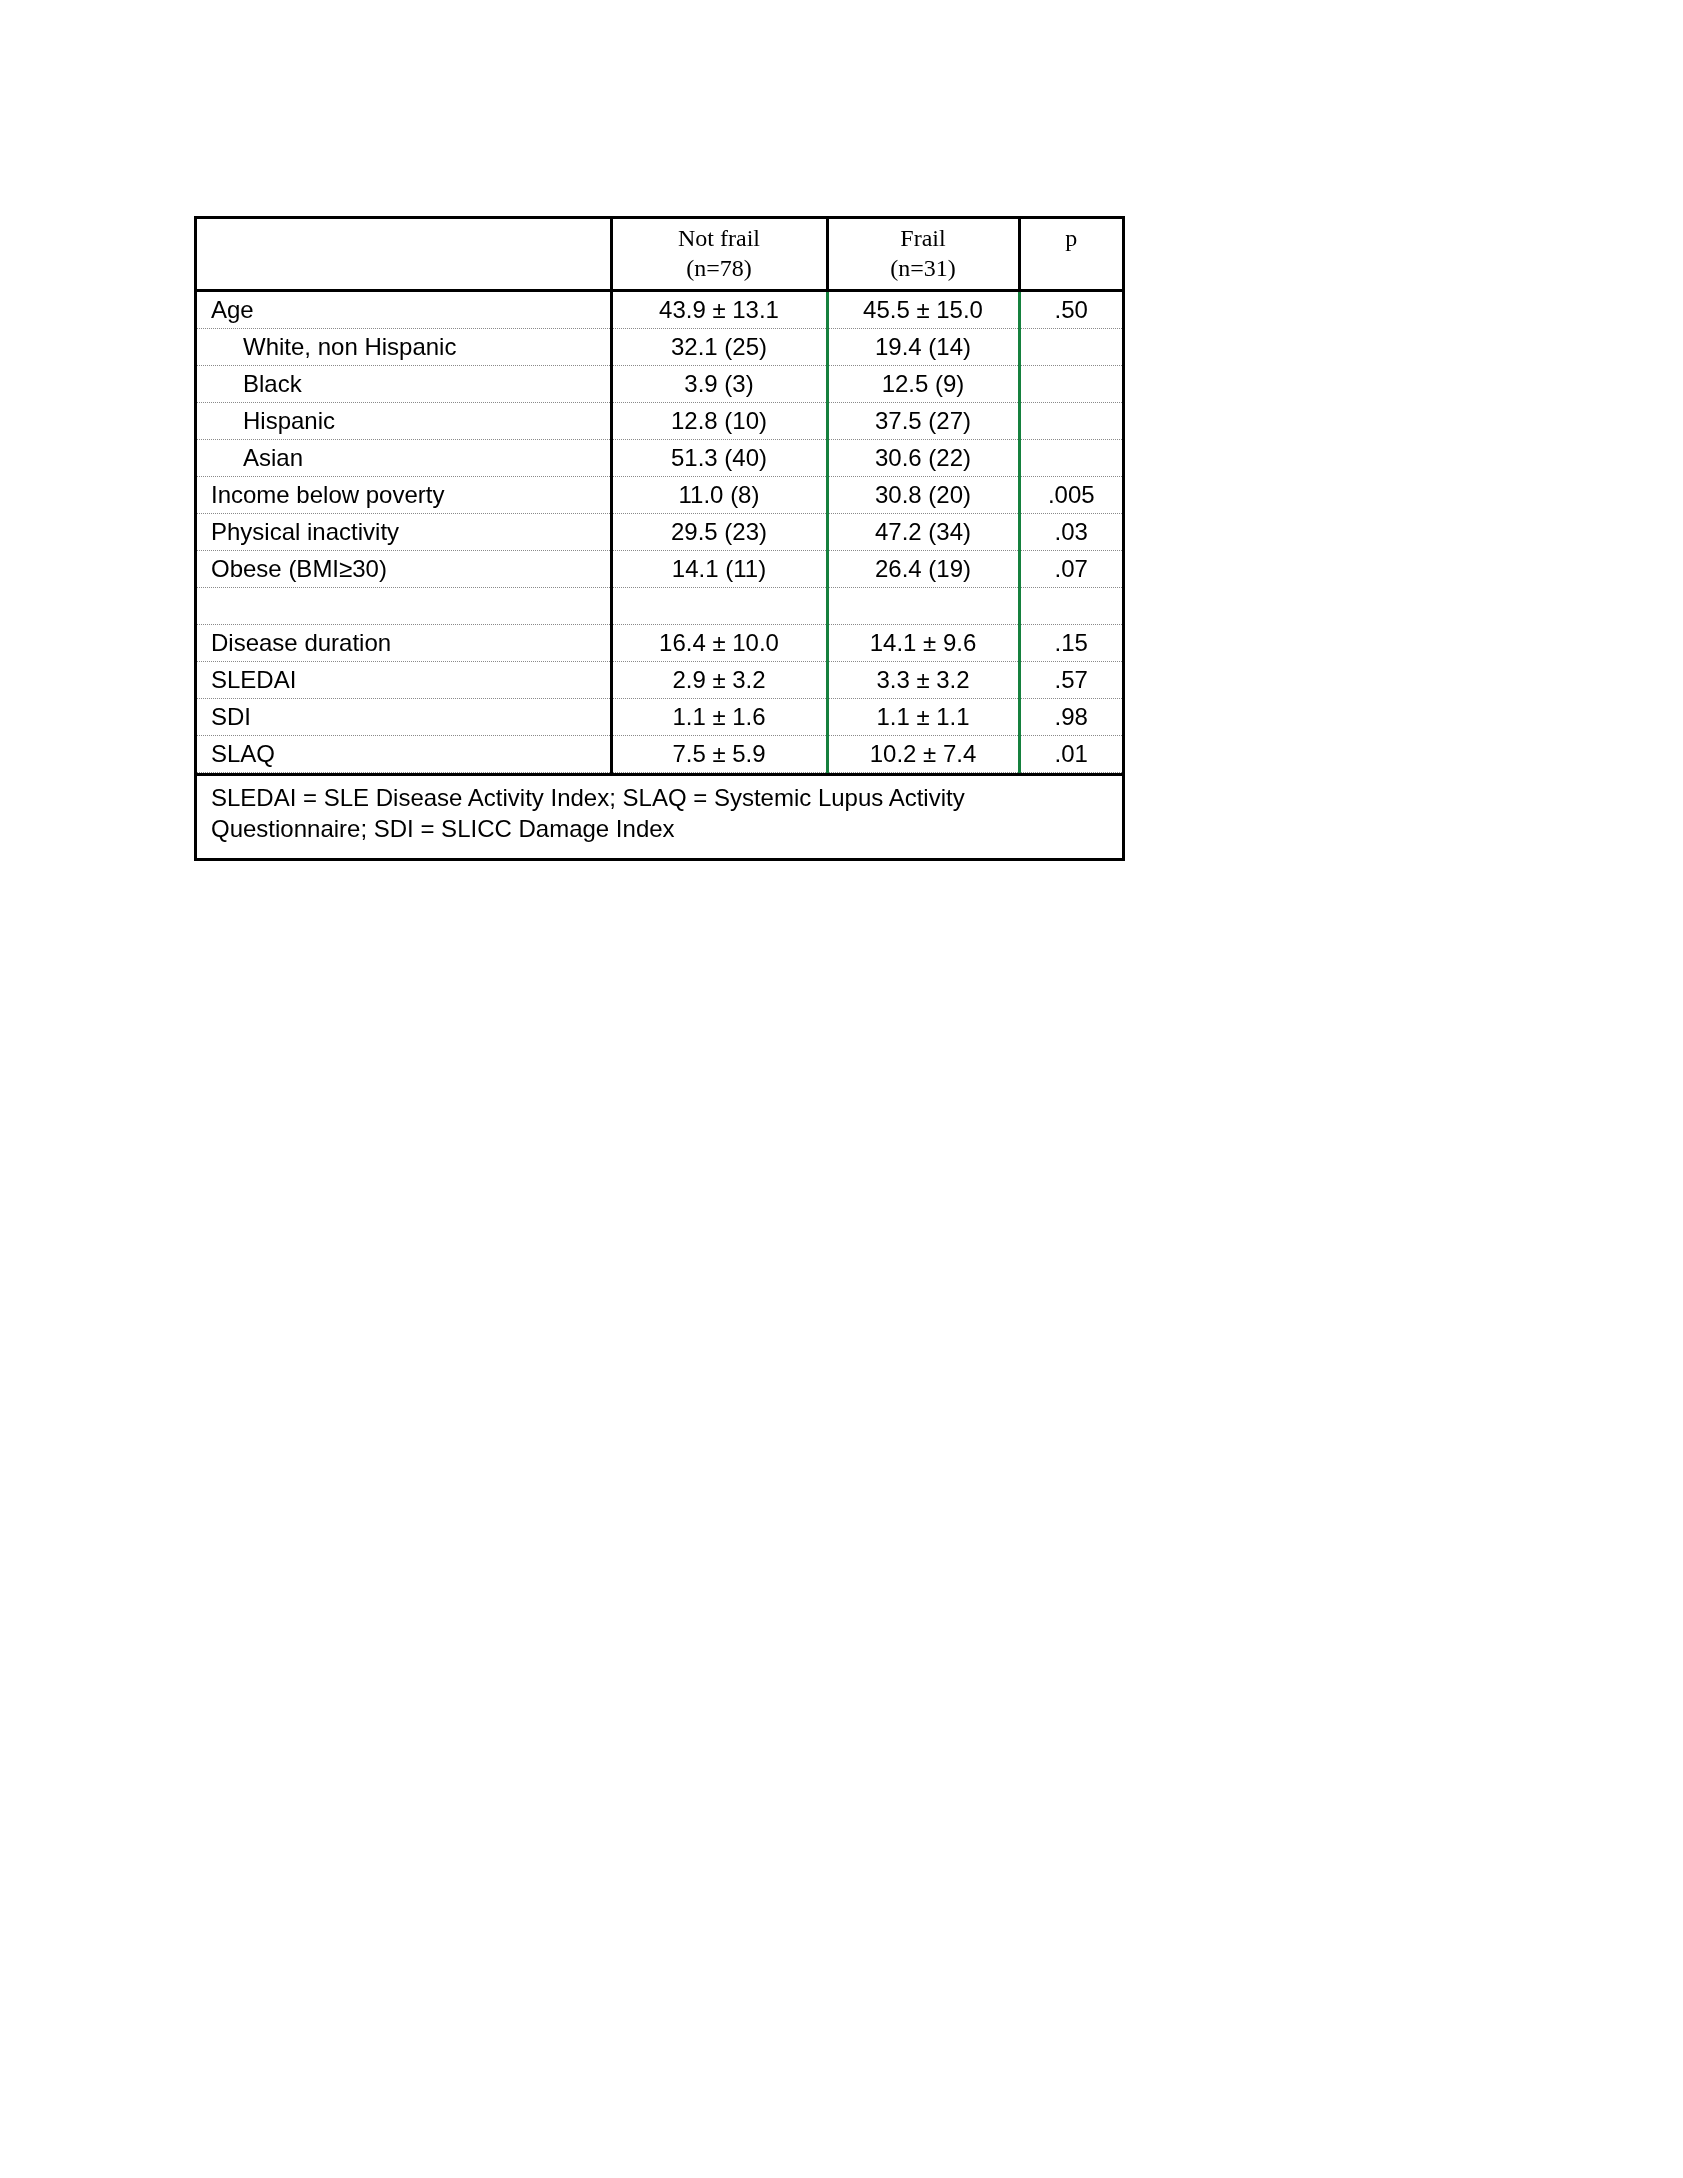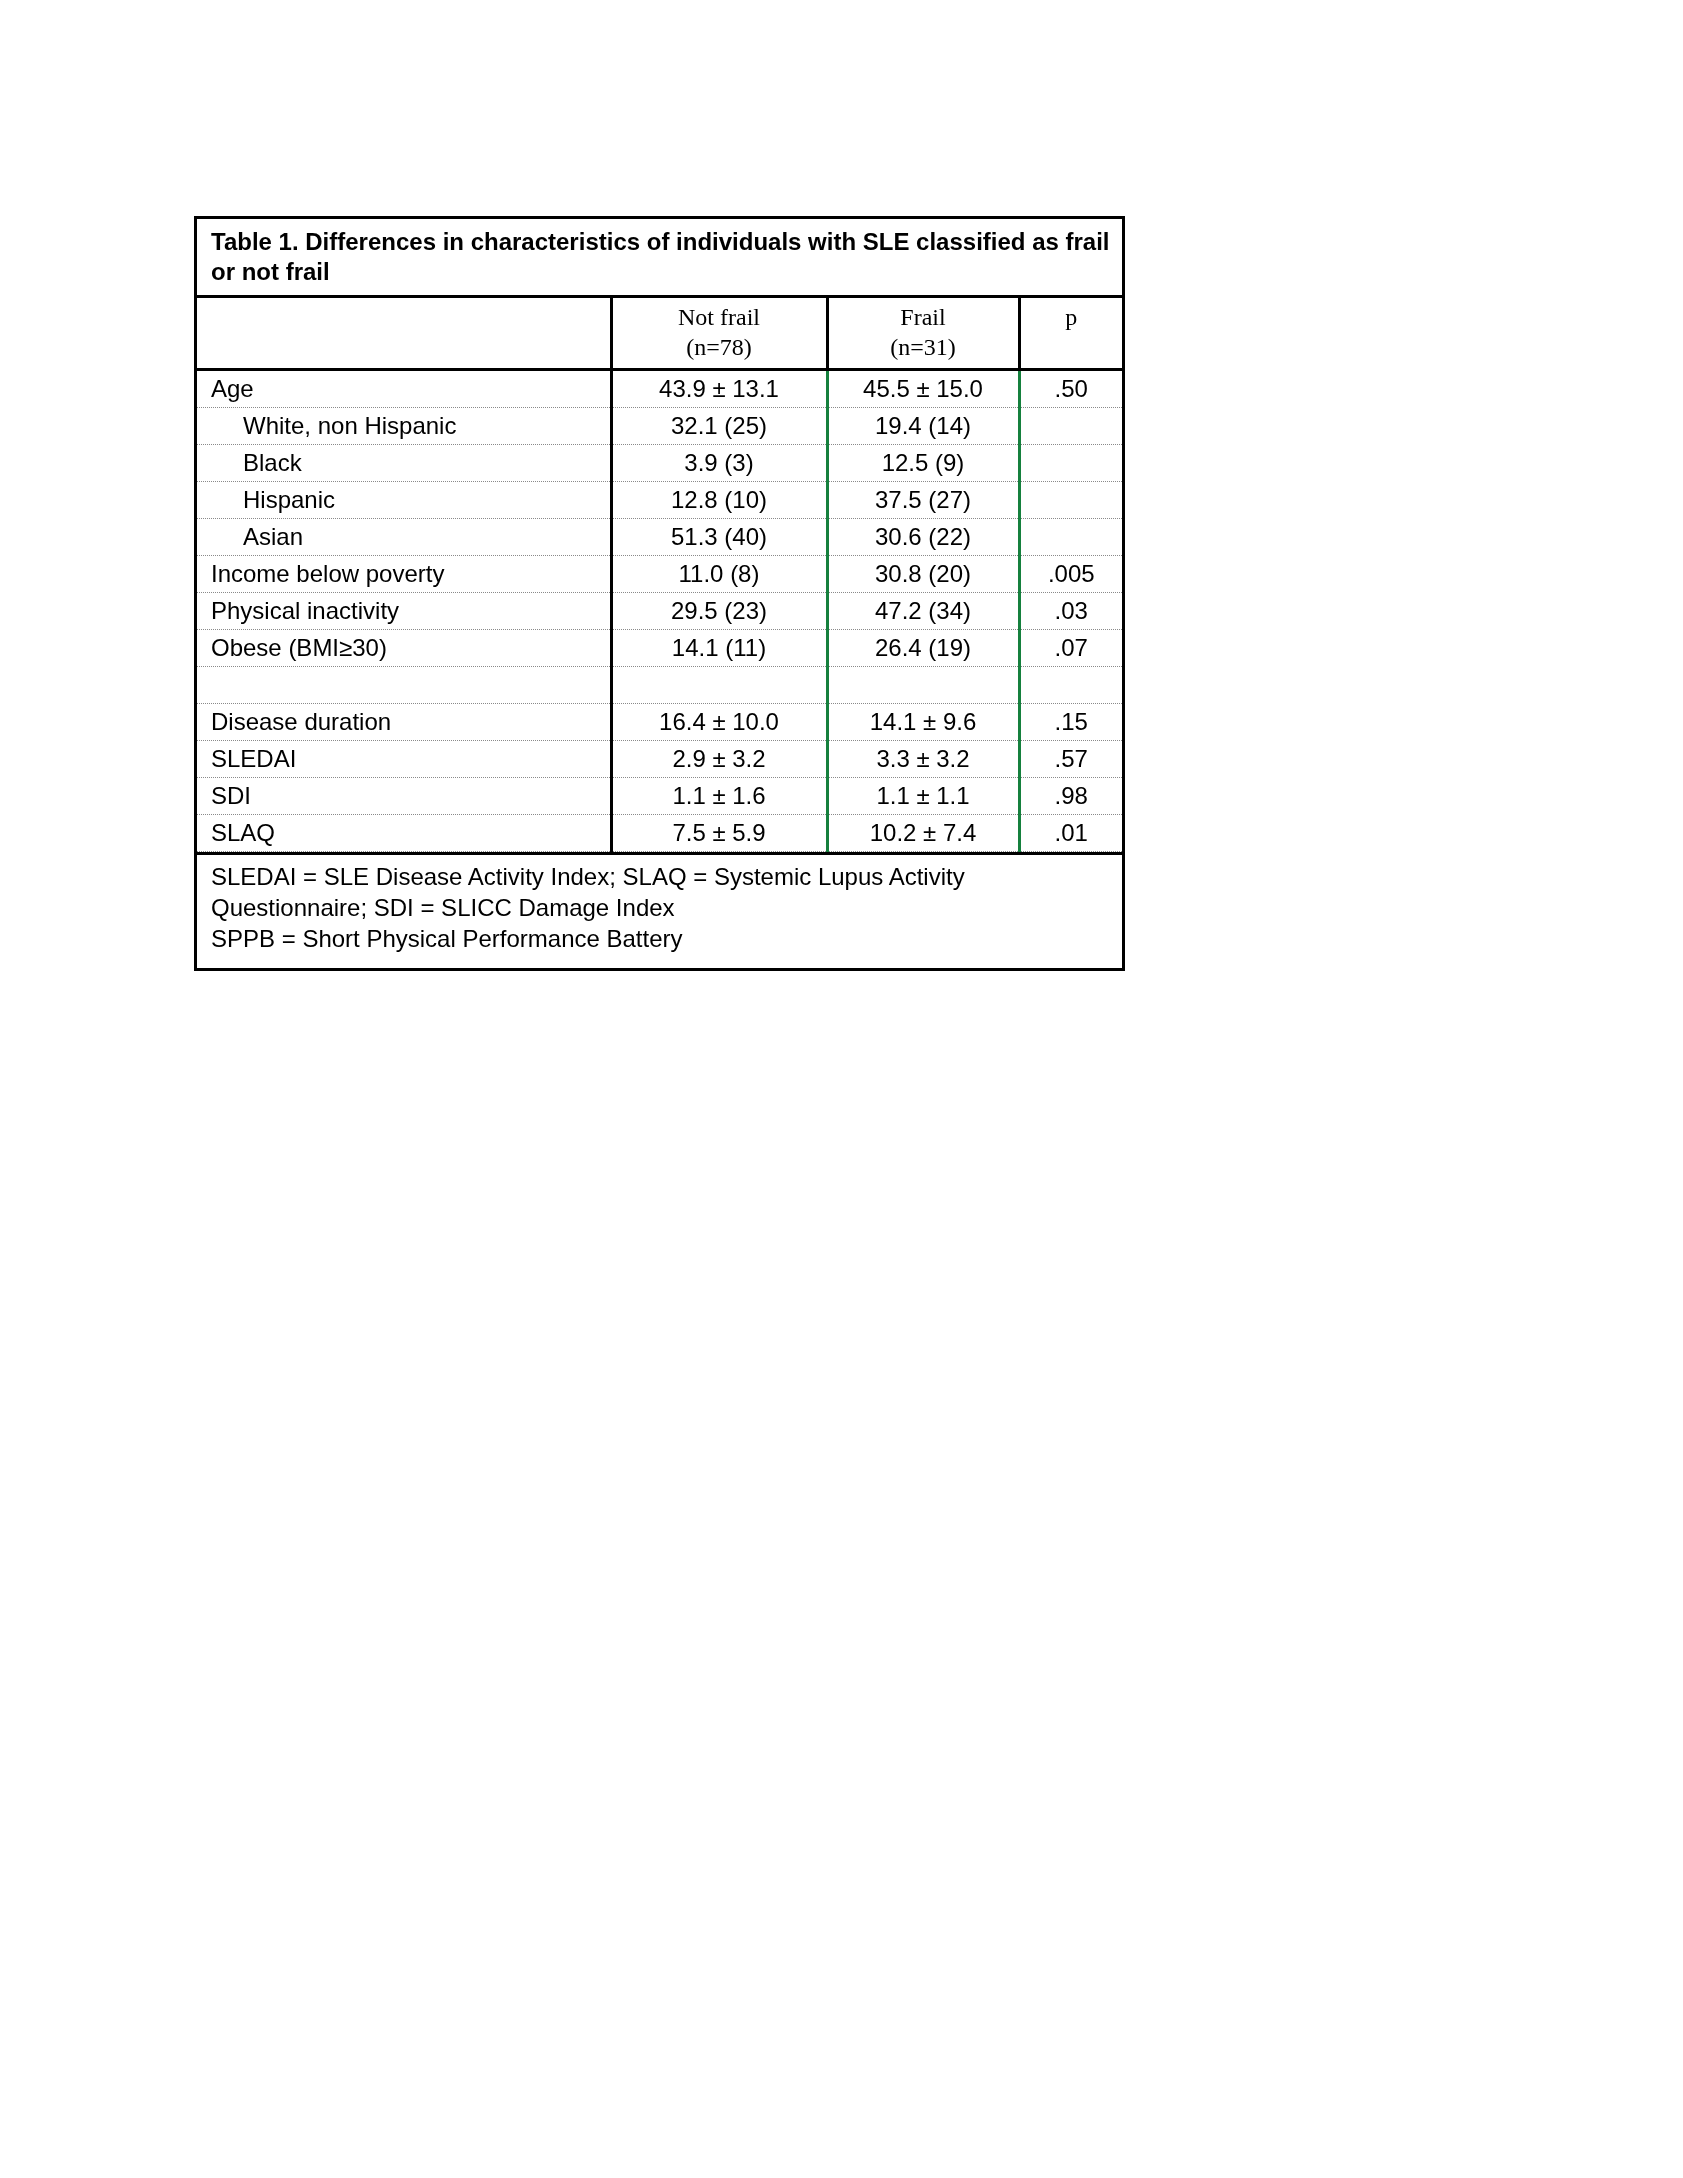--- a/index.html
+++ b/index.html
@@ -101,23 +101,20 @@
   <div id="table-wrap">
     <table class="t1">
       <colgroup>
         <col class="c-label">
         <col class="c-notfrail">
         <col class="c-frail">
         <col class="c-p">
       </colgroup>
       <tbody id="tbody">
           <tr>
-            <td class="title-cell" colspan="4">Table 1.  Differences in characteristics of individuals with SLE classified as frail or not frail</td>
-          </tr>
-          <tr>
             <td class="hdr hdr-left">
               <span class="l1">&nbsp;</span>
               <span class="l2">&nbsp;</span>
             </td>
             <td class="hdr vline-r">
               <span class="l1">Not frail</span>
               <span class="l2">(n=78)</span>
             </td>
             <td class="hdr vline-r">
               <span class="l1">Frail</span>
@@ -203,18 +200,17 @@
           <tr>
             <td class="rowlabel">SLAQ</td>
             <td class="val">7.5 ± 5.9</td>
             <td class="val">10.2 ± 7.4</td>
             <td class="val lastcol">.01</td>
           </tr>
         </tbody>
     </table>
     <div class="footnotes" id="footnotes">
         <div>SLEDAI = SLE Disease Activity Index;  SLAQ = Systemic Lupus Activity Questionnaire; SDI = SLICC Damage Index</div>
-        <div>SPPB = Short Physical Performance Battery</div>
       </div>
   </div>
 
 </div>
 
 
 </body></html>

